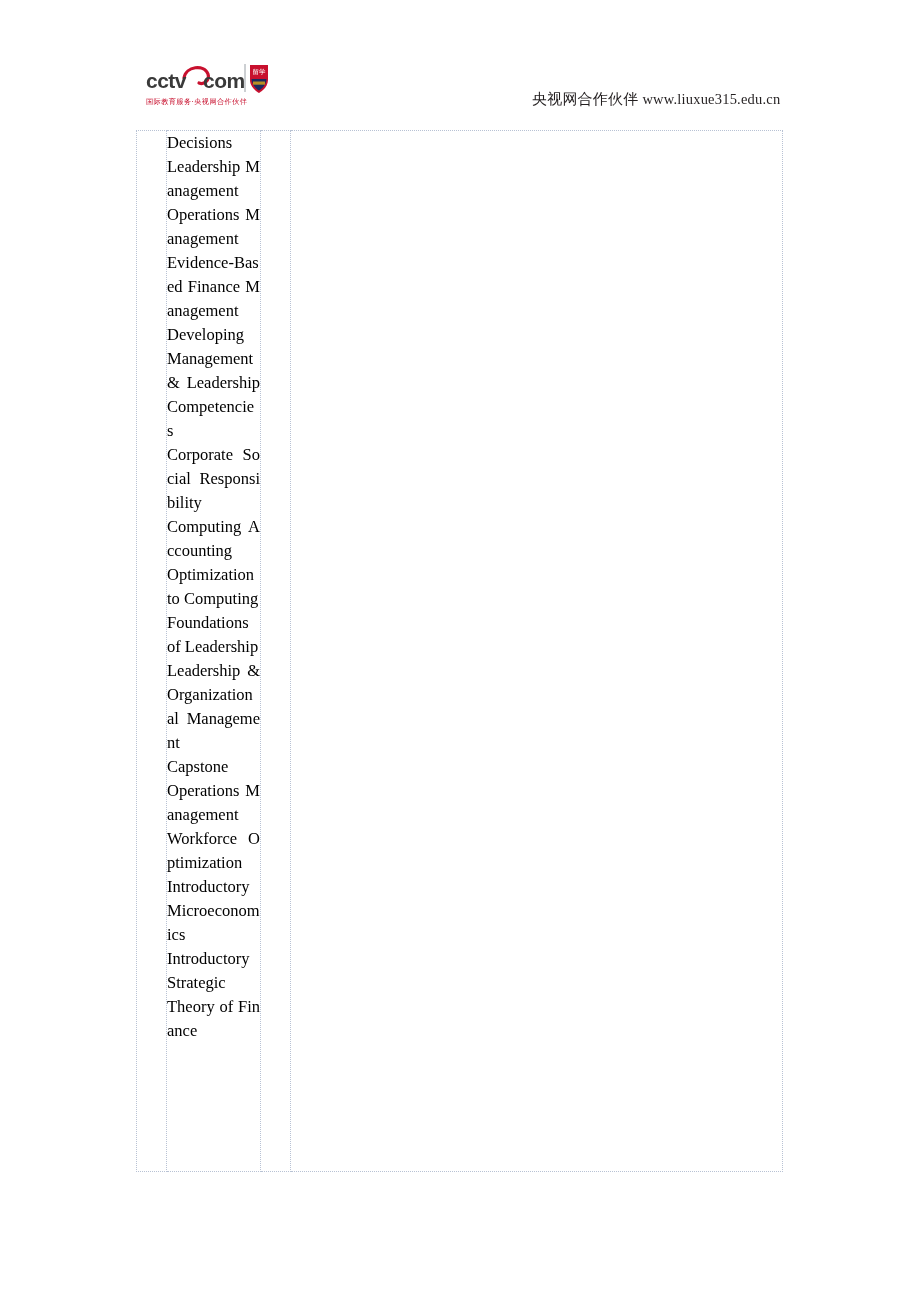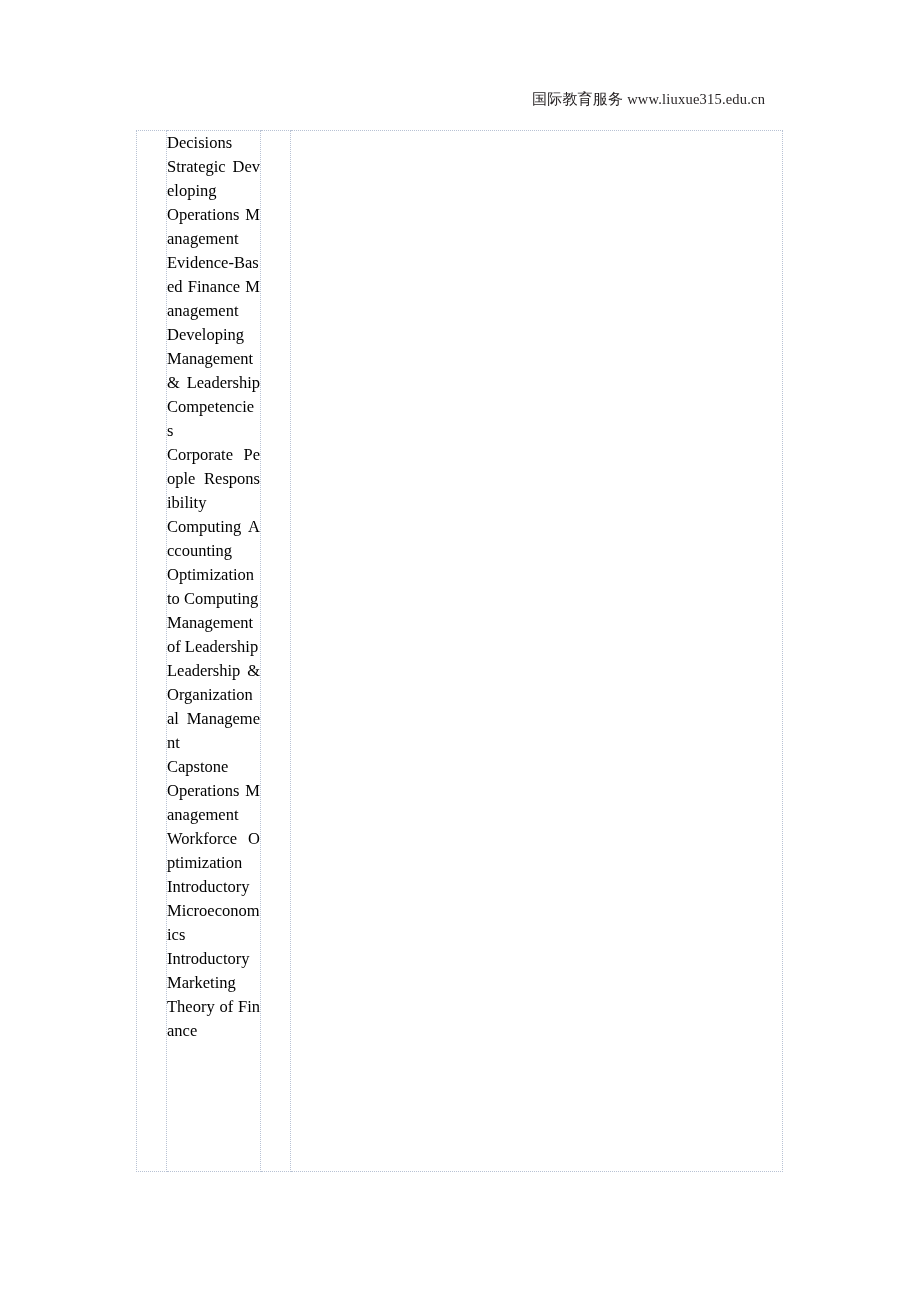--- a/index.html
+++ b/index.html
@@ -106,55 +106,73 @@
   .course-list li.justify-all {
     text-align: justify;
     text-align-last: justify;
   }
 </style>
 </head>
 <body>
 
 <div class="page-header">
 
+  <div class="logo-block">
+    <svg class="logo-svg" width="125" height="48" viewBox="0 0 125 48">
+
+      <path d="M38 18 C40 6, 58 4, 62 14 C64 20, 58 25, 53 23" fill="none" stroke="#c8102e" stroke-width="3.2" stroke-linecap="round"></path>
+
+      <text x="0" y="28" font-family="'Liberation Sans',sans-serif" font-size="21" font-weight="bold" fill="#3a3a3a" letter-spacing="-0.5">cctv</text>
+      <text x="57" y="28" font-family="'Liberation Sans',sans-serif" font-size="21" font-weight="bold" fill="#3a3a3a" letter-spacing="-0.5">com</text>
+
+      <line x1="99" y1="4" x2="99" y2="32" stroke="#9aa0a6" stroke-width="1"></line>
+
+      <path d="M104 5 L122 5 L122 20 C122 28, 113 33, 113 33 C113 33, 104 28, 104 20 Z" fill="#c8102e"></path>
+      <path d="M105.5 19 L120.5 19 C120.5 26, 113 30.5, 113 30.5 C113 30.5, 105.5 26, 105.5 19 Z" fill="#1b2a5e"></path>
+      <text x="113" y="14" text-anchor="middle" font-family="'DejaVu Sans',sans-serif" font-size="6.5" fill="#ffffff">留学</text>
+      <rect x="107" y="21.5" width="12" height="3.2" fill="#d4a017" opacity="0.85"></rect>
+
+      <text x="0" y="44" font-family="'DejaVu Sans',sans-serif" font-size="7.2" fill="#c8102e" letter-spacing="0.4">国际教育服务·央视网合作伙伴</text>
+    </svg>
+  </div>
 
   <div class="site-line">
-    <span class="cn">国际教育服务</span><span class="url">www.liuxue315.edu.cn</span>
+    <span class="cn">央视网合作伙伴</span><span class="url">www.liuxue315.edu.cn</span>
   </div>
 
 </div>
 
 <table class="doc-table">
   <colgroup>
     <col class="c1">
       <col class="c2">
       <col class="c3">
       <col class="c4">
   </colgroup>
   <tbody>
     <tr>
       <td class="cell-spacer"></td>
       <td class="course-cell">
         <ul class="course-list">
 
         <li>Decisions</li>
-            <li>Strategic Developing</li>
+            <li>Leadership Management</li>
             <li>Operations Management</li>
             <li>Evidence-Based Finance Management</li>
             <li>Developing Management &amp; Leadership Competencies</li>
-            <li>Corporate People Responsibility</li>
+            <li>Corporate Social Responsibility</li>
             <li>Computing Accounting</li>
             <li>Optimization to Computing</li>
-            <li>Management of Leadership</li>
+            <li>Foundations of Leadership</li>
             <li>Leadership &amp; Organizational Management</li>
             <li>Capstone</li>
             <li>Operations Management</li>
             <li>Workforce Optimization</li>
             <li>Introductory Microeconomics</li>
-            <li>Introductory Marketing</li>
+            <li>Introductory Strategic</li>
             <li class="justify-all">Theory of Finance</li>
           </ul>
       </td>
       <td class="cell-spacer"></td>
       <td class="cell-spacer"></td>
     </tr>
   </tbody>
 </table>
 
 </body></html>

